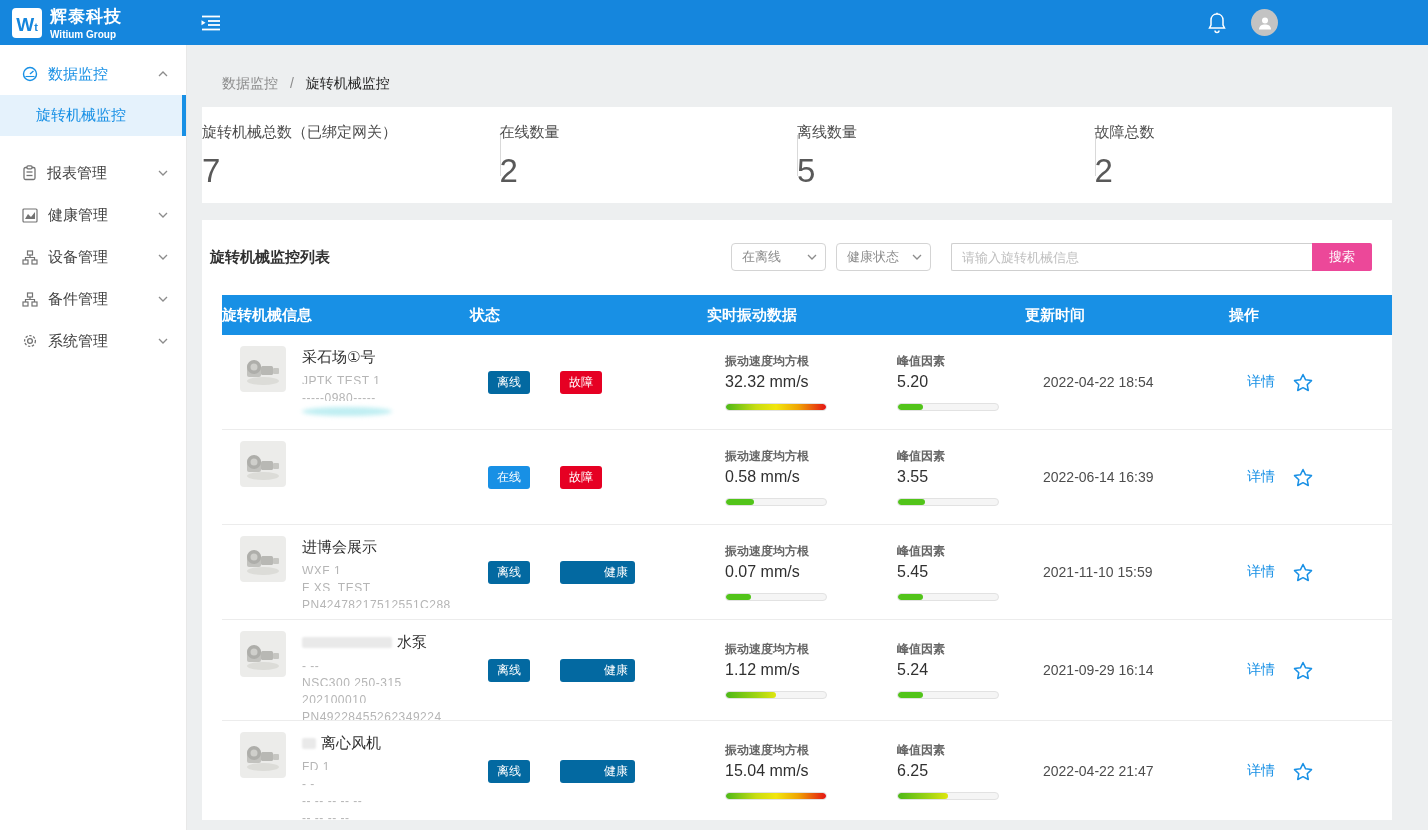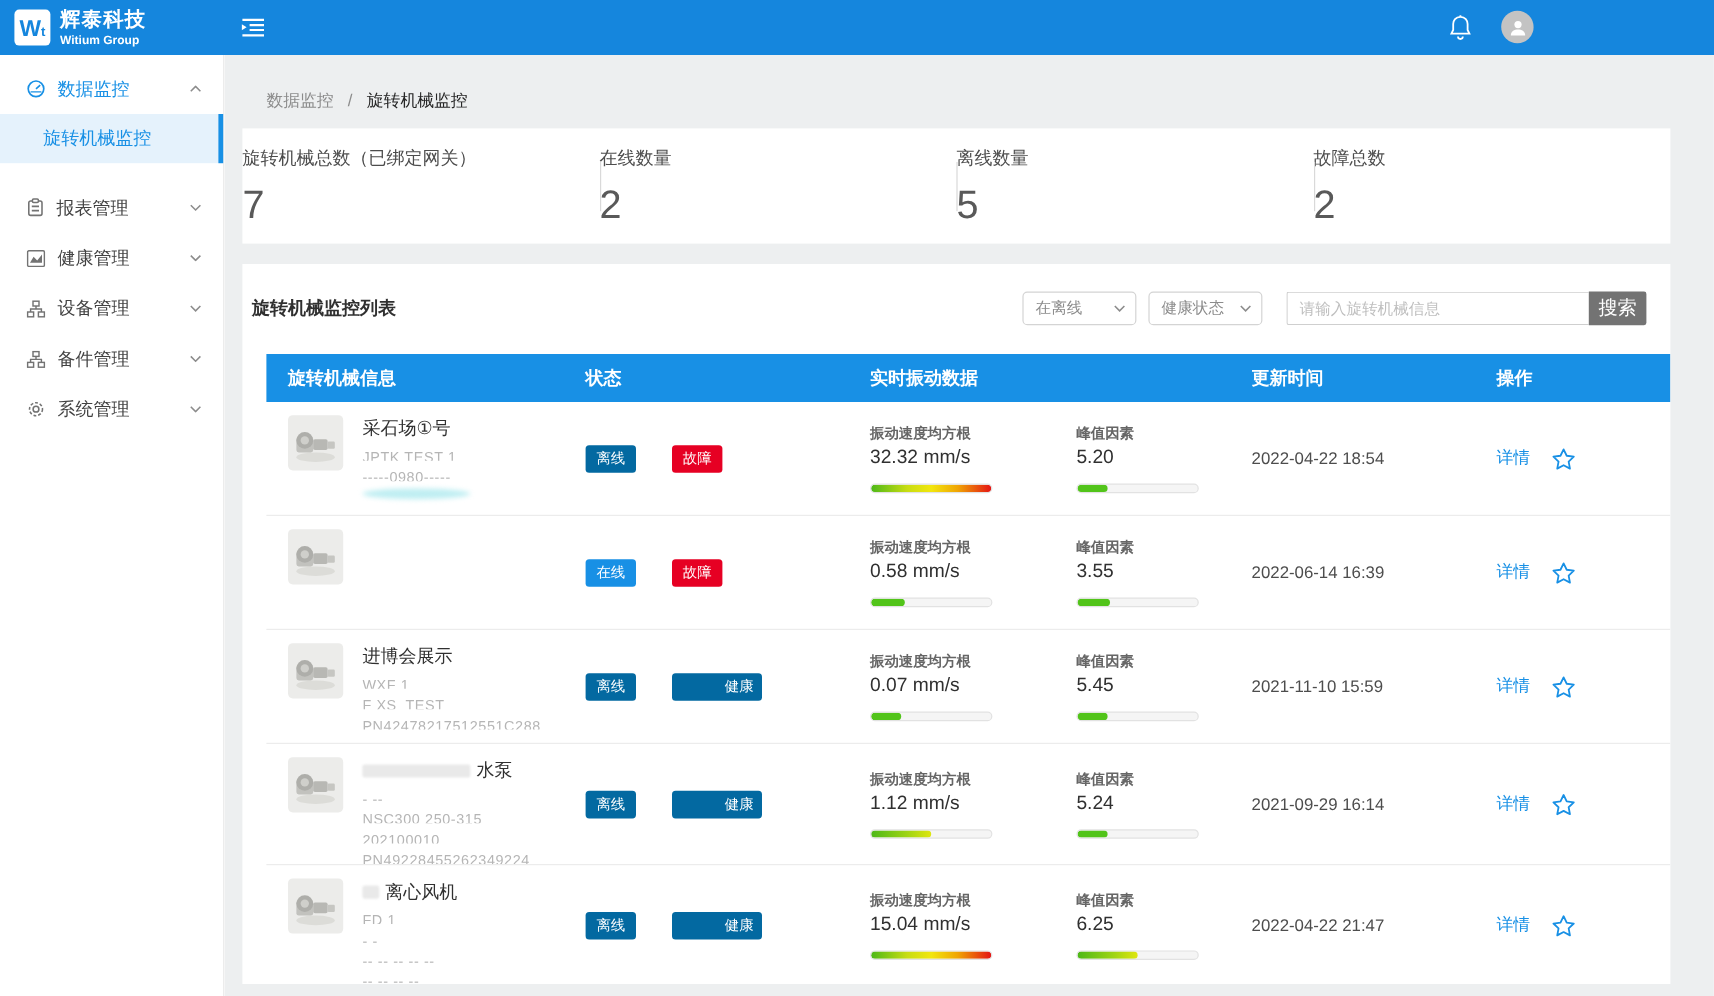--- a/index.html
+++ b/index.html
@@ -53,32 +53,32 @@
   
   .list-card { background:#fff; margin-top:17px; height:600px; overflow:hidden; }
   .list-toolbar { display:flex; align-items:center; padding:23px 20px 24px 8px; }
   .list-title { font-size:15px; font-weight:bold; color:#303030; }
   .toolbar-right { margin-left:auto; display:flex; align-items:flex-end; }
   .select-box { width:95px; height:28px; border:1px solid #d4d4d4; border-radius:4px;
     display:flex; align-items:center; padding:0 8px 0 10px; font-size:13px; color:#8c8c8c;
     margin-right:10px; background:#fff; cursor:pointer; }
   .select-box .caret { margin-left:auto; display:flex; }
   .search-wrap { display:flex; margin-left:10px; }
-  .search-input { width:252px; height:28px; border:1px solid #cfcfcf; border-right:none;
+  .search-input { width:361px; height:28px; border:1px solid #cfcfcf; border-right:none;
     border-radius:2px 0 0 2px; font-size:13px; padding:0 10px; color:#000000; outline:none;
     font-family:inherit; }
   .search-input::placeholder { color:#bfbfbf; }
-  .search-btn { width:48px; height:28px; background:#737373; color:#fff; border:none;
-    font-size:16px; border-radius:0 2px 2px 0; cursor:pointer; font-family:inherit; }
+  .search-btn { width:60px; height:28px; background:#ec4899; color:#fff; border:none;
+    font-size:13px; border-radius:0 2px 2px 0; cursor:pointer; font-family:inherit; }
 
   
   .thead, .trow { display:grid; grid-template-columns:248px 237px 318px 204px 1fr; }
   .thead { margin:0 0 0 20px; background:#1890e5; height:40px; align-items:center;
     color:#fff; font-size:15px; font-weight:bold; }
-  .thead > div { padding-left:18px; }
+  .thead > div { }
   .trow { margin-left:20px; border-bottom:1px solid #ececec; min-height:95px;
     align-items:center; }
   .trow > div { padding-left:18px; }
 
   .cell-info { display:flex; align-self:start; padding-top:11px; }
   .thumb { width:46px; height:46px; border-radius:4px; background:#ececea; overflow:hidden;
     flex:none; display:flex; align-items:center; justify-content:center; }
   .info-text { margin-left:16px; padding-top:2px; min-width:0; }
   .m-name { font-size:15px; color:#303030; display:flex; align-items:center; }
   .redact-block { display:inline-block; height:11px; background:#e9e9e9; border-radius:2px;

